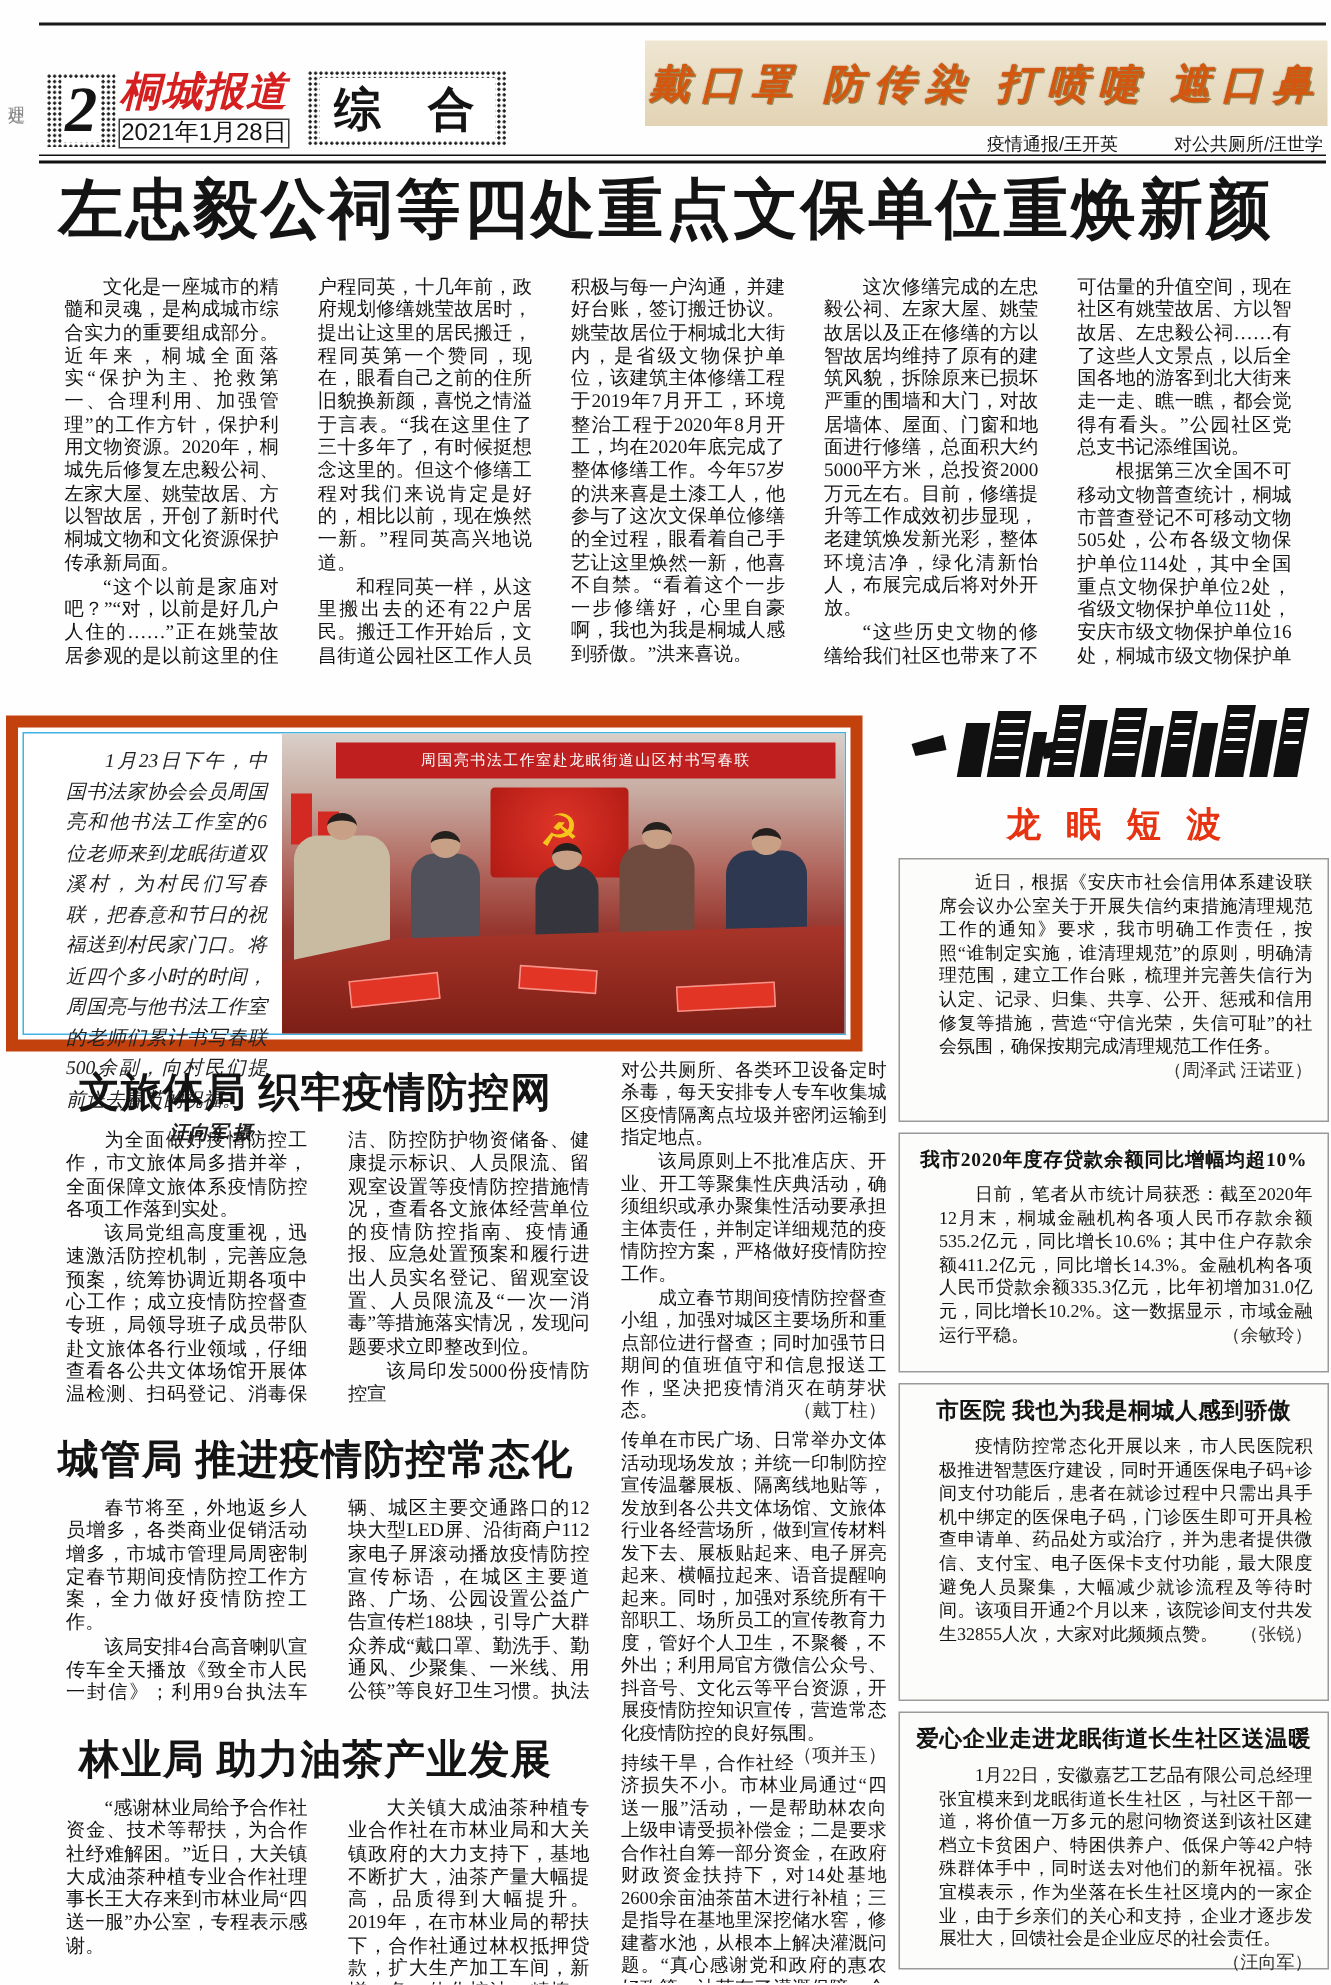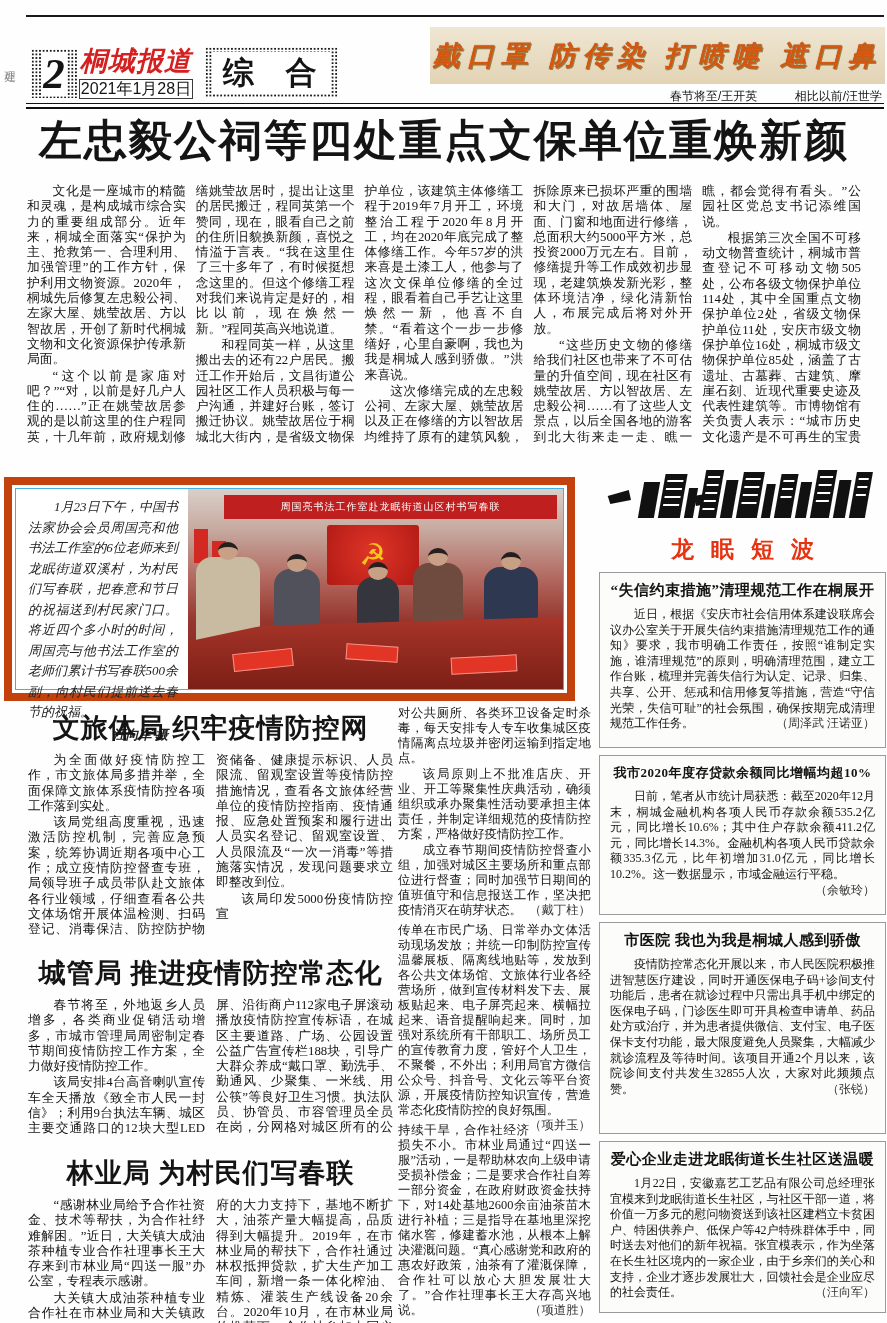--- a/index.html
+++ b/index.html
@@ -1,19 +1,19 @@
 <!DOCTYPE html>
 <html><head>
 <meta charset="utf-8">
 <style>
   html,body{margin:0;padding:0}
   body{width:887px;height:1323px;position:relative;background:#fefefe;color:#141414;
        font-family:"Liberation Serif","DejaVu Serif",serif;overflow:hidden}
   .abs{position:absolute}
-  p{margin:0 0 1px 0;text-indent:2em}
+  p{margin:0 0 1px 16px;text-indent:2em}
   .justify{text-align:justify;text-justify:inter-ideograph}
   .dotted{background-image:radial-gradient(#1a1a1a 0.9px,transparent 1.1px);background-size:3.6px 3.6px}
 
   
   #top-rule{left:26px;top:15px;width:858px;border-top:2px solid #1a1a1a}
   #margin-note{left:2px;top:62px;width:14px;font-size:11px;line-height:12px;color:#8a8a8a;
                writing-mode:vertical-rl;font-family:"Liberation Sans","DejaVu Sans",sans-serif}
   #pagenum-box{left:31px;top:49px;width:46px;height:49px;display:flex;align-items:center;justify-content:center}
   #pagenum{font-size:43px;font-weight:900;font-style:italic;line-height:1;background:#fff;padding:0 2px}
   #masthead{left:80px;top:44px;width:114px;height:34px;color:#d42020;font-size:27px;font-weight:bold;
@@ -95,22 +95,22 @@
 </div>
 <div id="masthead" class="abs">桐城报道</div>
 <div id="date-box" class="abs">2021年1月28日</div>
 <div id="section-box" class="abs dotted">
   <span id="section-name">综 合</span>
 </div>
 <div id="slogan-banner" class="abs">
   <span id="slogan">戴口罩 防传染 打喷嚏 遮口鼻</span>
 </div>
 <div id="editors" class="abs">
-  <span>春节将至/王开英</span>
-  <span>相比以前/汪世学</span>
+  <span>疫情通报/王开英</span>
+  <span>对公共厕所/汪世学</span>
 </div>
 <div id="double-rule" class="abs"></div>
 
 <div id="headline" class="abs">左忠毅公祠等四处重点文保单位重焕新颜</div>
 
 <div id="main-body" class="abs justify">
   <p>文化是一座城市的精髓和灵魂，是构成城市综合实力的重要组成部分。近年来，桐城全面落实“保护为主、抢救第一、合理利用、加强管理”的工作方针，保护利用文物资源。2020年，桐城先后修复左忠毅公祠、左家大屋、姚莹故居、方以智故居，开创了新时代桐城文物和文化资源保护传承新局面。</p>
   <p>“这个以前是家庙对吧？”“对，以前是好几户人住的……”正在姚莹故居参观的是以前这里的住户程同英，十几年前，政府规划修缮姚莹故居时，提出让这里的居民搬迁，程同英第一个赞同，现在，眼看自己之前的住所旧貌换新颜，喜悦之情溢于言表。“我在这里住了三十多年了，有时候挺想念这里的。但这个修缮工程对我们来说肯定是好的，相比以前，现在焕然一新。”程同英高兴地说道。</p>
   <p>和程同英一样，从这里搬出去的还有22户居民。搬迁工作开始后，文昌街道公园社区工作人员积极与每一户沟通，并建好台账，签订搬迁协议。姚莹故居位于桐城北大街内，是省级文物保护单位，该建筑主体修缮工程于2019年7月开工，环境整治工程于2020年8月开工，均在2020年底完成了整体修缮工作。今年57岁的洪来喜是土漆工人，他参与了这次文保单位修缮的全过程，眼看着自己手艺让这里焕然一新，他喜不自禁。“看着这个一步一步修缮好，心里自豪啊，我也为我是桐城人感到骄傲。”洪来喜说。</p>
   <p>这次修缮完成的左忠毅公祠、左家大屋、姚莹故居以及正在修缮的方以智故居均维持了原有的建筑风貌，拆除原来已损坏严重的围墙和大门，对故居墙体、屋面、门窗和地面进行修缮，总面积大约5000平方米，总投资2000万元左右。目前，修缮提升等工作成效初步显现，老建筑焕发新光彩，整体环境洁净，绿化清新怡人，布展完成后将对外开放。</p>
@@ -172,21 +172,21 @@
   <div>
     <div class="art-title">城管局 推进疫情防控常态化</div>
     <div class="art-body b2 justify">
       <p>春节将至，外地返乡人员增多，各类商业促销活动增多，市城市管理局周密制定春节期间疫情防控工作方案，全力做好疫情防控工作。</p>
       <p>该局安排4台高音喇叭宣传车全天播放《致全市人民一封信》；利用9台执法车辆、城区主要交通路口的12块大型LED屏、沿街商户112家电子屏滚动播放疫情防控宣传标语，在城区主要道路、广场、公园设置公益广告宣传栏188块，引导广大群众养成“戴口罩、勤洗手、勤通风、少聚集、一米线、用公筷”等良好卫生习惯。执法队员、协管员、市容管理员全员在岗，分网格对城区所有的公共场所进行定点管理。环卫处督促京环公司做到生活垃圾“日产日清”，密闭化清运；组织人员</p>
     </div>
   </div>
   <div class="gap"></div>
 
   <div>
-    <div class="art-title">林业局 为村民们写春联</div>
+    <div class="art-title">林业局 助力油茶产业发展</div>
     <div class="art-body b3 justify">
       <p>“感谢林业局给予合作社资金、技术等帮扶，为合作社纾难解困。”近日，大关镇大成油茶种植专业合作社理事长王大存来到市林业局“四送一服”办公室，专程表示感谢。</p>
       <p>大关镇大成油茶种植专业合作社在市林业局和大关镇政府的大力支持下，基地不断扩大，油茶产量大幅提高，品质得到大幅提升。2019年，在市林业局的帮扶下，合作社通过林权抵押贷款，扩大生产加工车间，新增一条一体化榨油、精炼、灌装生产线设备20余台。2020年10月，在市林业局的推荐下，合作社参加中国义乌国际森林产品博览会，参展“大成茶油”产品荣获博览会金奖。</p>
 
     </div>
   </div>
 </div>
 
 <div id="side-column" class="abs justify">
   <div class="seg">
@@ -243,21 +243,20 @@
           <rect x="223" y="34" width="13" height="2"></rect>
         <rect x="262" y="12" width="10" height="2"></rect>
           <rect x="262" y="20" width="10" height="2"></rect>
           <rect x="262" y="28" width="10" height="2"></rect>
       </g>
     </g>
   </svg>
   <div id="lm-title">龙眠短波</div>
 
   <div class="sidebar-card c1">
-    <div class="card-title">“失信约束措施”清理规范工作在桐展开</div>
     <div class="card-body justify">
       <p><span>近日，根据《安庆市社会信用体系建设联席会议办公室关于开展失信约束措施清理规范工作的通知》要求，我市明确工作责任，按照“谁制定实施，谁清理规范”的原则，明确清理范围，建立工作台账，梳理并完善失信行为认定、记录、归集、共享、公开、惩戒和信用修复等措施，营造“守信光荣，失信可耻”的社会氛围，确保按期完成清理规范工作任务。</span><span class="byline">（周泽武 汪诺亚）</span></p>
     </div>
   </div>
 
   <div class="sidebar-card c2">
     <div class="card-title">我市2020年度存贷款余额同比增幅均超10%</div>
     <div class="card-body justify">
       <p><span>日前，笔者从市统计局获悉：截至2020年12月末，桐城金融机构各项人民币存款余额535.2亿元，同比增长10.6%；其中住户存款余额411.2亿元，同比增长14.3%。金融机构各项人民币贷款余额335.3亿元，比年初增加31.0亿元，同比增长10.2%。这一数据显示，市域金融运行平稳。</span><span class="byline">（余敏玲）</span></p>
     </div>

